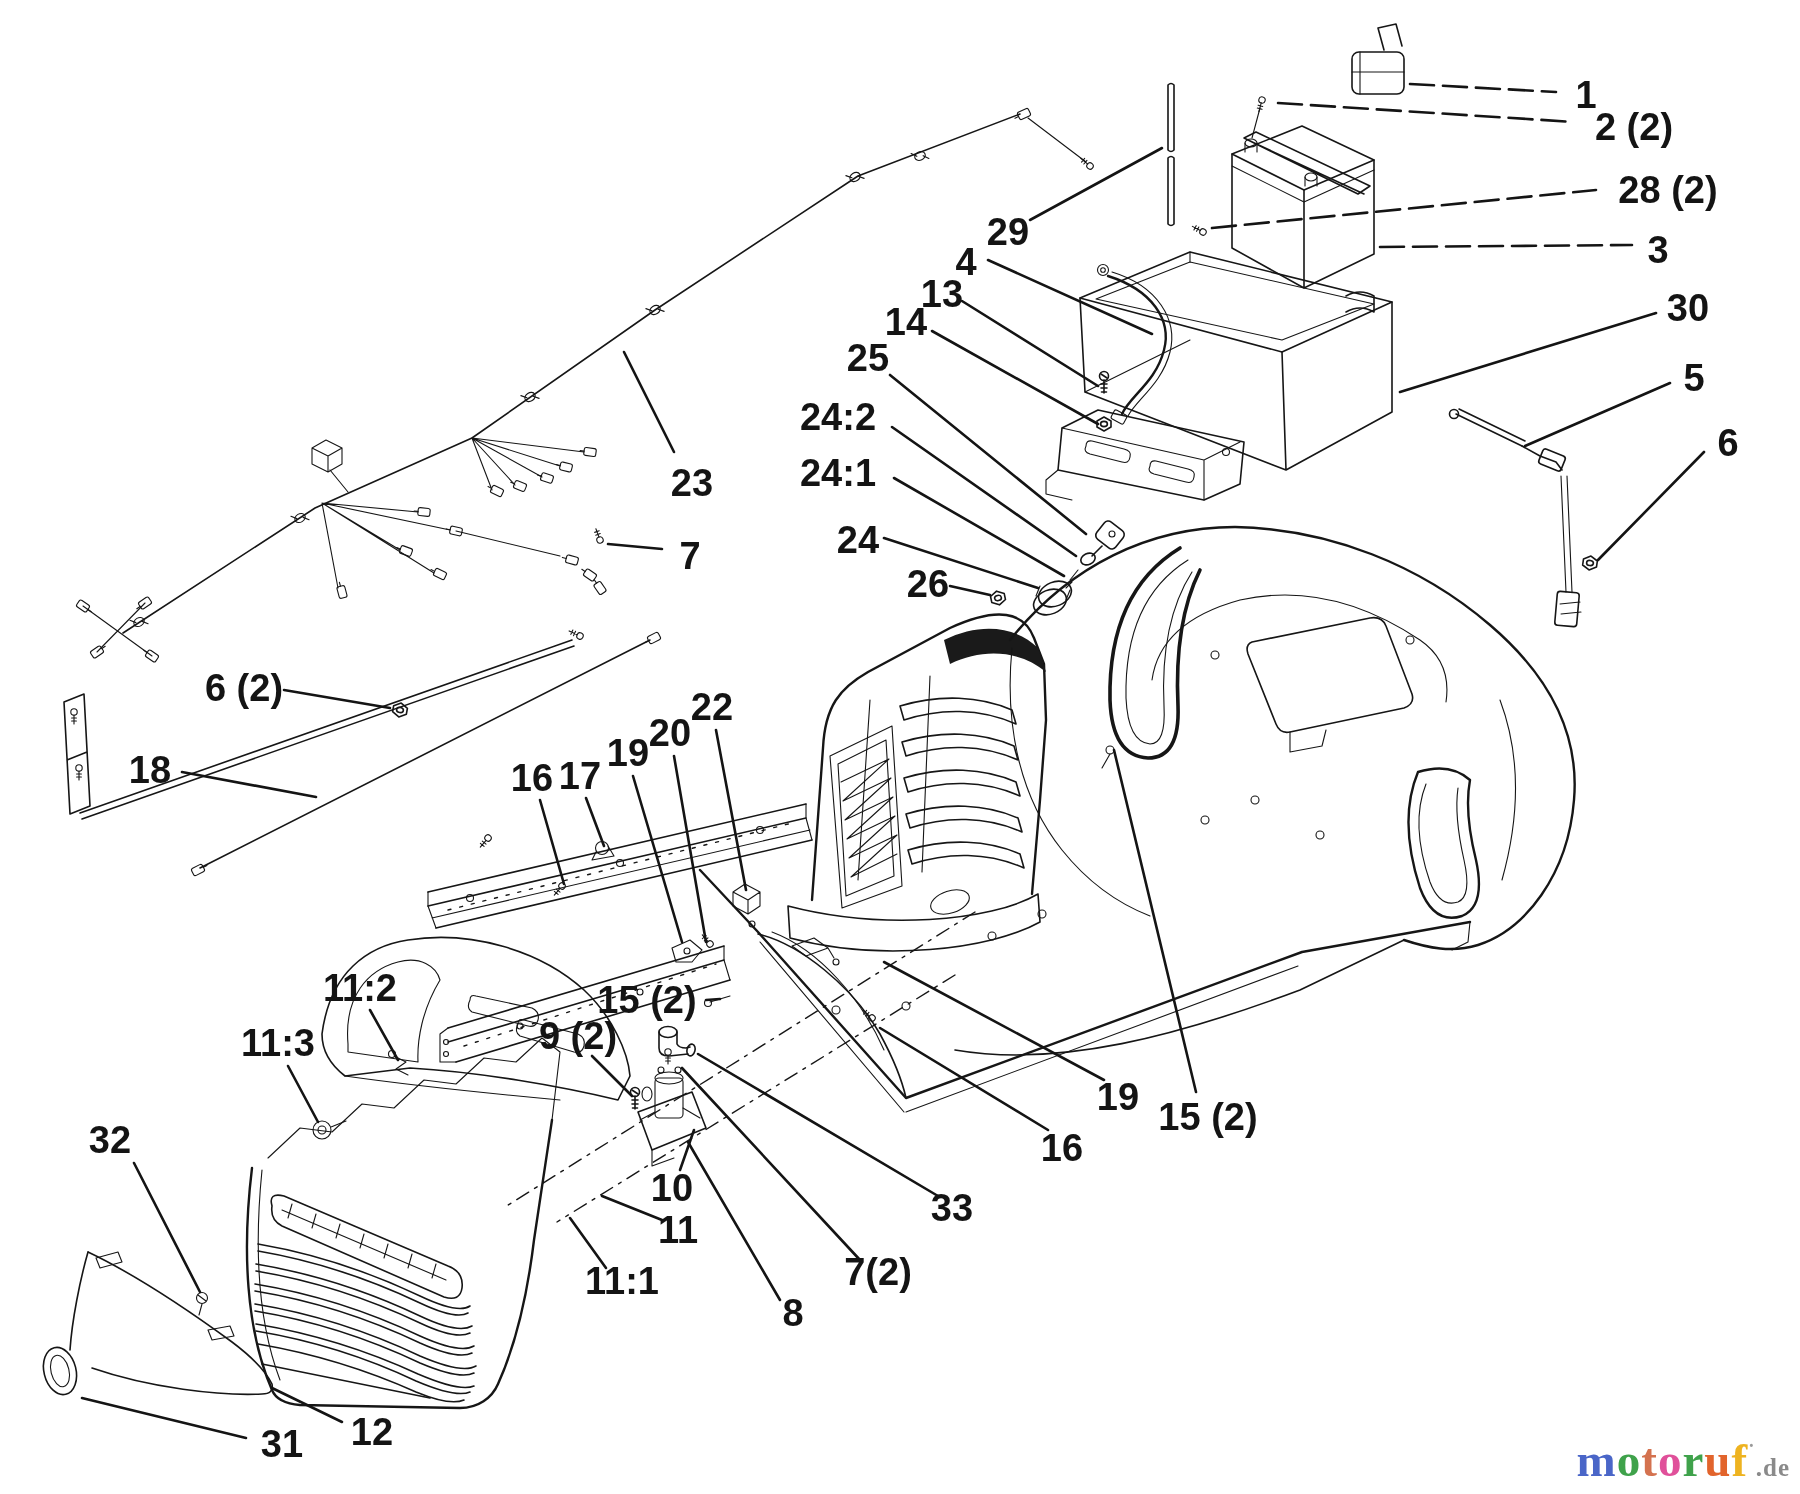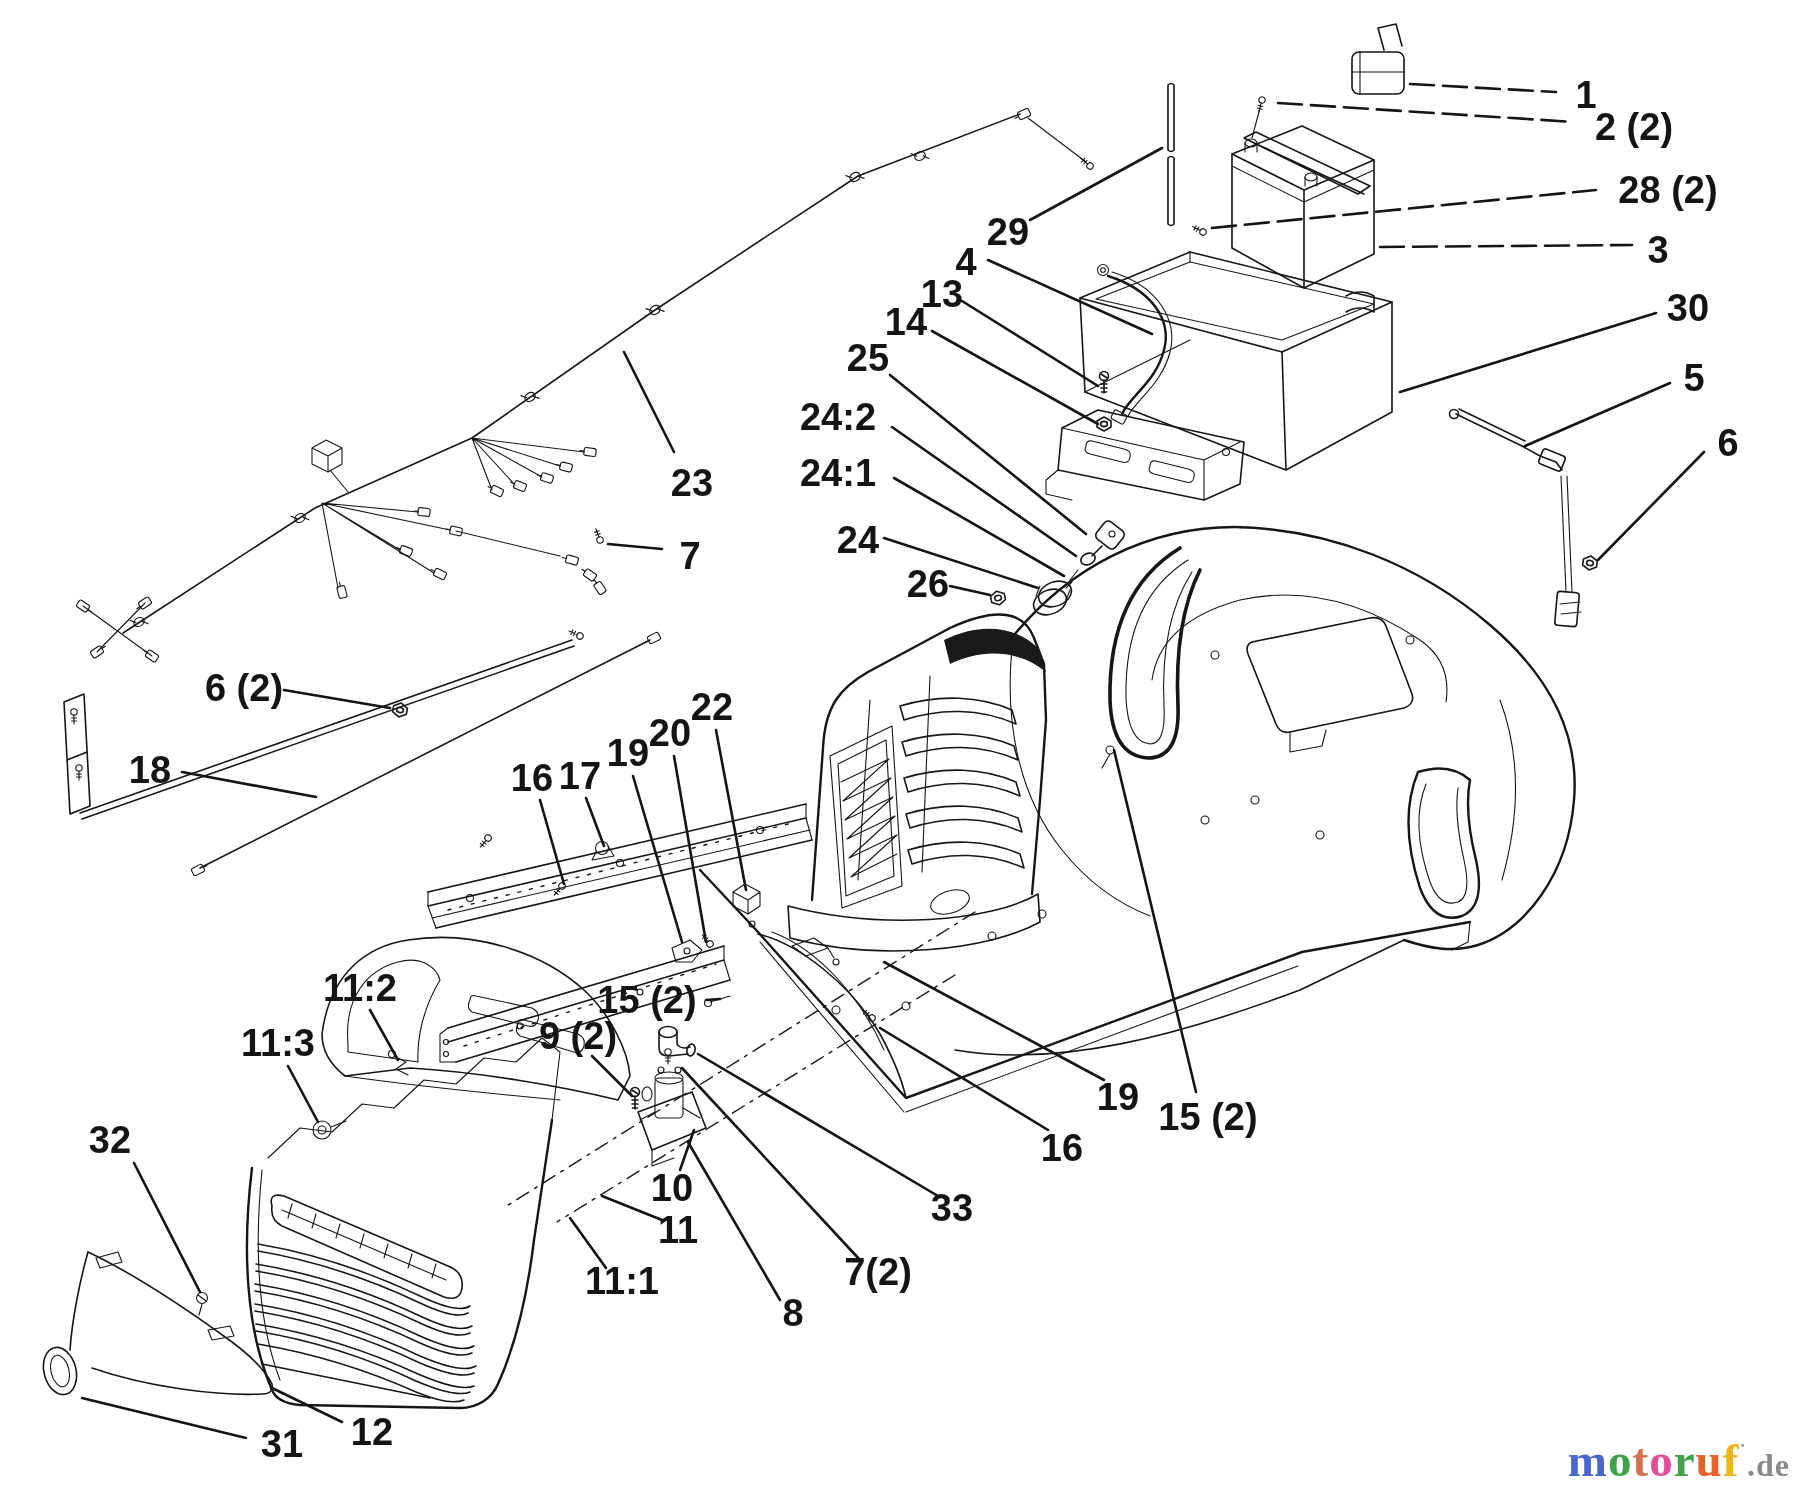--- a/index.html
+++ b/index.html
@@ -12,21 +12,21 @@
   .thick{stroke-width:2.4;}
   .heavy{stroke-width:3.6;}
   .dark{fill:#1a1a1a;stroke:none;}
   .dots{stroke-dasharray:3 9;stroke-width:1.4;}
   .dashdot{stroke-dasharray:14 7 3 7;stroke-width:1.4;}
   .callout-text{font-family:"Liberation Sans",sans-serif;font-weight:700;font-size:38px;fill:#141414;}
   .leader{fill:none;stroke:#141414;stroke-width:2.6;stroke-linecap:round;}
   .leader.dashed{stroke-dasharray:24 9;}
   .watermark{position:absolute;right:10px;bottom:10px;font-family:"Liberation Serif",serif;
              font-weight:bold;font-size:47px;letter-spacing:1px;line-height:1;}
-  .watermark .suffix{font-size:32px;font-weight:bold;}
+  .watermark .suffix{font-size:25px;font-weight:bold;}
   .watermark .tm{font-size:20px;vertical-align:super;}
 </style>
 </head>
 <body>
 
 <div class="stage">
 <svg width="1800" height="1494" viewBox="0 0 1800 1494">
   <defs>
     <g id="sym-screw" class="art">
       <circle r="4.5"></circle>

